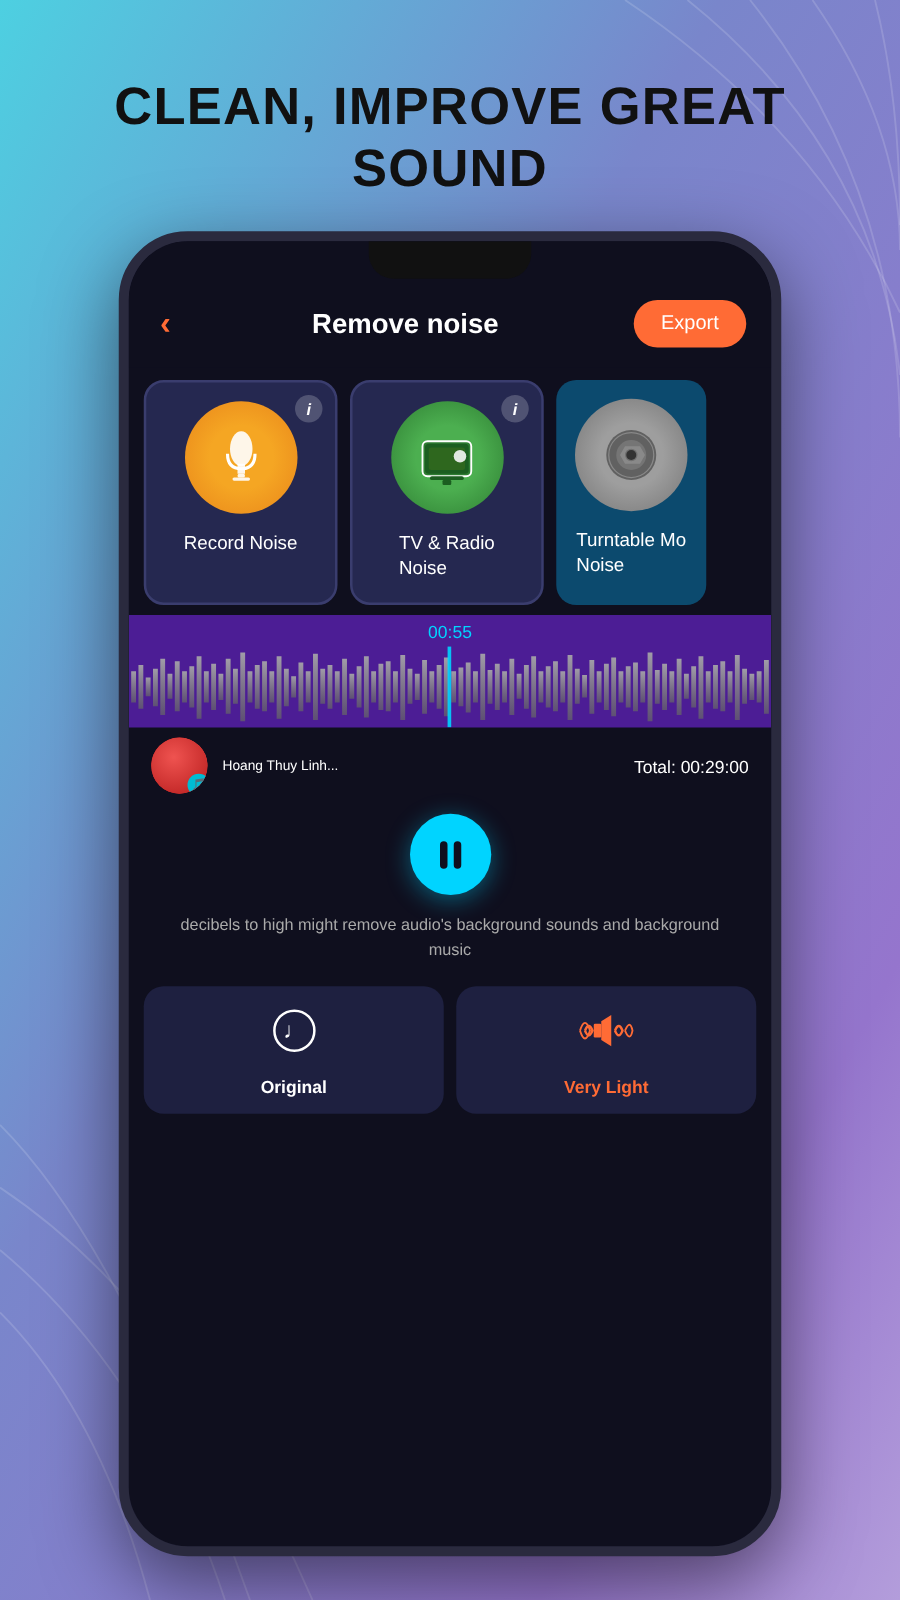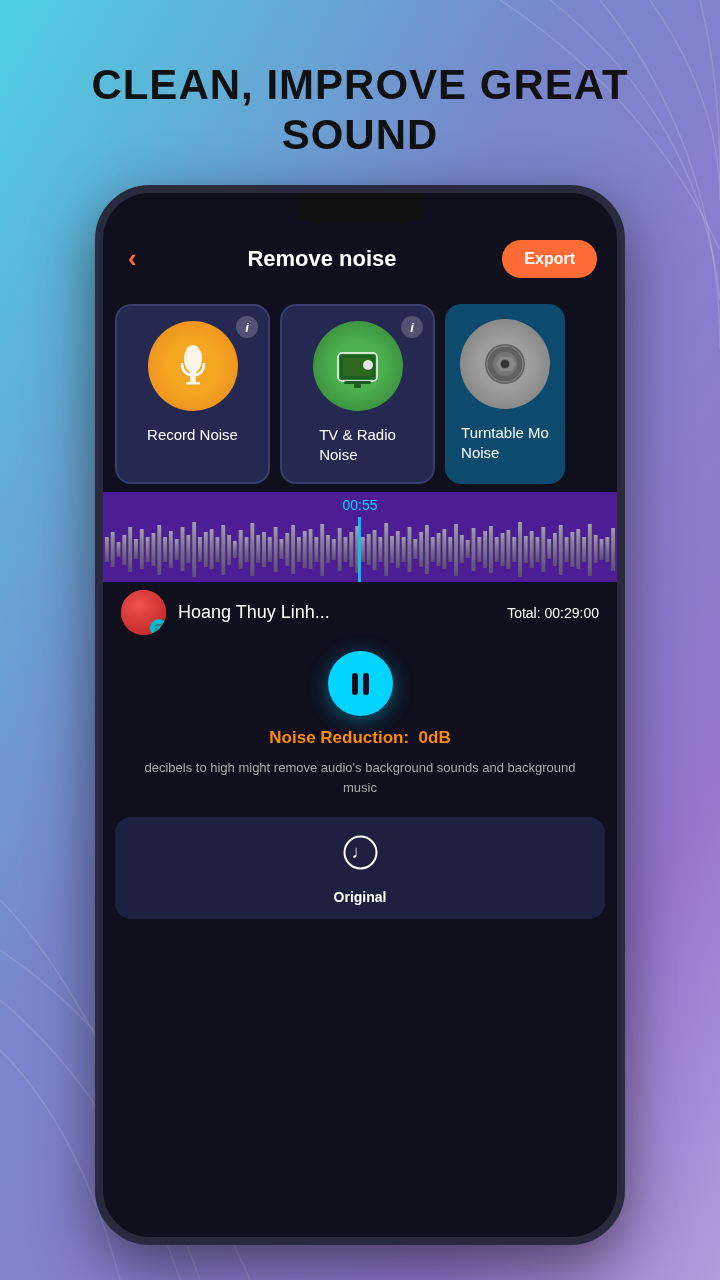--- a/index.html
+++ b/index.html
@@ -99,21 +99,21 @@
       font-weight: 600;
     }
 
     .export-btn {
       background: #ff6b35;
       color: white;
       border: none;
       border-radius: 25px;
       padding: 10px 22px;
       font-size: 16px;
-      font-weight: 700;
+      font-weight: 400;
       cursor: pointer;
     }
 
     
     .cards-section {
       padding: 10px 12px 0 12px;
       display: flex;
       gap: 10px;
       overflow: hidden;
     }
@@ -273,21 +273,21 @@
       width: 18px;
       height: 18px;
       display: flex;
       align-items: center;
       justify-content: center;
       font-size: 10px;
     }
 
     .track-name {
       color: white;
-      font-size: 18px;
+      font-size: 11px;
       font-weight: 500;
     }
 
     .track-duration {
       color: white;
       font-size: 14px;
     }
 
     
     .play-section {
@@ -611,37 +611,44 @@
 
     <div class="play-section">
       <div class="play-btn">
         <div class="pause-icon">
           <div class="pause-bar"></div>
           <div class="pause-bar"></div>
         </div>
       </div>
     </div>
 
-    <div class="noise-reduction">
-      <span class="noise-label">
-        <span>Noise Reduction:</span>
-        &nbsp;<span>0dB</span>
-      </span>
-    </div>
     <div class="noise-desc">decibels to high might remove audio's background sounds and background music</div>
 
     <div class="bottom-cards">
 
       <div class="sound-card">
         <div class="sound-card-icon">
           <svg width="35" height="35" viewBox="0 0 35 35">
             <circle cx="17.5" cy="17.5" r="16" stroke="white" stroke-width="2" fill="none"></circle>
             <text x="17.5" y="23" text-anchor="middle" font-size="18" fill="white">♩</text>
           </svg>
         </div>
         <div class="sound-card-label">Original</div>
       </div>
 
 
+      <div class="sound-card">
+        <div class="sound-card-icon orange">
+          <svg width="45" height="35" viewBox="0 0 45 35">
+            <path d="M5 17.5 Q8 10 11 17.5 Q8 25 5 17.5" stroke="#ff6b35" stroke-width="2" fill="none"></path>
+            <path d="M1 17.5 Q5 5 9 17.5 Q5 30 1 17.5" stroke="#ff6b35" stroke-width="1.5" fill="none"></path>
+            <rect x="12" y="12" width="6" height="11" rx="1" fill="#ff6b35"></rect>
+            <polygon points="18,10 26,5 26,30 18,25" fill="#ff6b35"></polygon>
+            <path d="M29 17.5 Q32 10 35 17.5 Q32 25 29 17.5" stroke="#ff6b35" stroke-width="2" fill="none"></path>
+            <path d="M37 17.5 Q41 8 43 17.5 Q41 27 37 17.5" stroke="#ff6b35" stroke-width="1.5" fill="none"></path>
+          </svg>
+        </div>
+        <div class="sound-card-label orange">Very Light</div>
+      </div>
     </div>
 
   </div>
 </div>
 
 </body></html>

